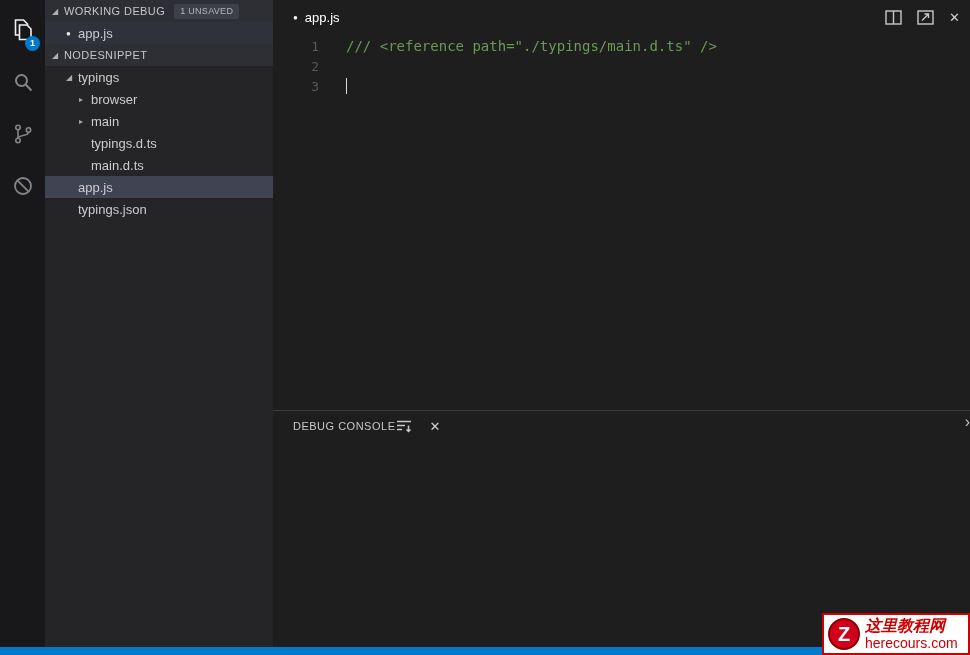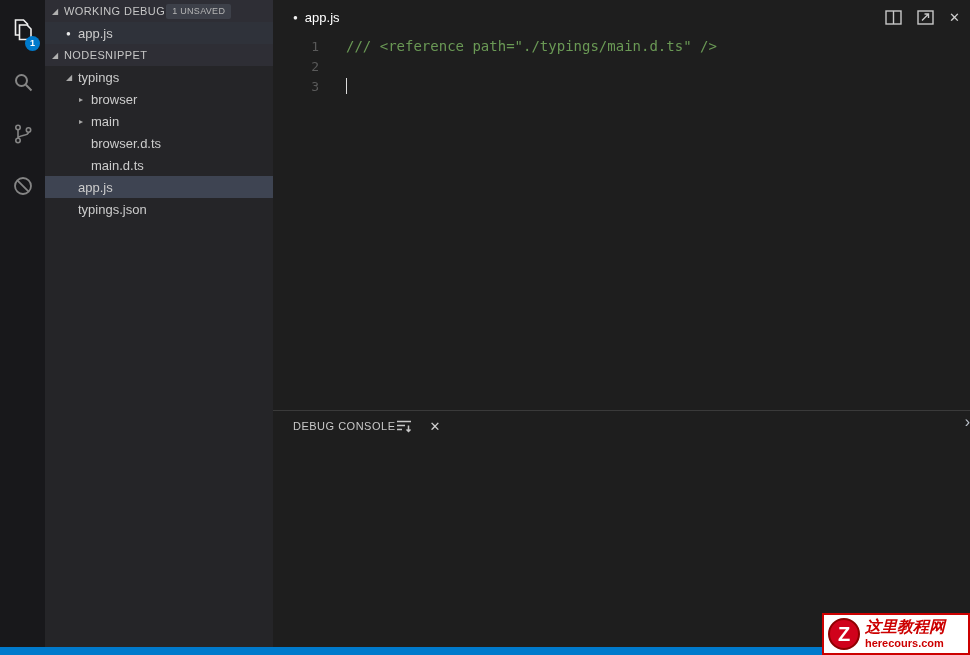--- a/index.html
+++ b/index.html
@@ -25,21 +25,21 @@
     position:absolute; left:45px; top:0; width:228px; height:647px;
     background:#252528; color:#cccccc; font-size:13px;
   }
   .sb-title { height:32px; line-height:33px; padding-left:20px; font-size:11px; color:#b4b4b4; letter-spacing:0.8px; }
   .section-header {
     height:22px; background:#2e2e35; display:flex; align-items:center;
     padding-left:7px; font-size:11px; color:#c6c6c6; letter-spacing:0.4px; cursor:pointer;
   }
   .twisty { width:12px; font-size:8px; color:#b0b0b0; flex:none; }
   .unsaved-badge {
-    margin-left:1px; background:#3d4049; color:#b5b5b5; font-size:9px;
+    margin-left:9px; background:#3d4049; color:#b5b5b5; font-size:9px;
     padding:2px 6px 3px; border-radius:2px; letter-spacing:0.3px;
   }
   .row { height:22px; display:flex; align-items:center; color:#cccccc; cursor:pointer; }
   .row .arrow { width:12px; font-size:8px; color:#a8a8a8; flex:none; }
   .row .dot { width:12px; font-size:8px; color:#eaeaea; flex:none; }
   .indent-1 { padding-left:21px; }
   .indent-2 { padding-left:34px; }
   .wf-row { background:#2f323a; }
   .row.selected { background:#3e4452; }
   
@@ -72,21 +72,21 @@
     position:absolute; right:0; bottom:0; z-index:10; width:148px; height:42px;
     background:#ffffff; border:2px solid #cc0000; display:flex; align-items:center; padding-left:4px;
   }
   .wm-logo {
     width:32px; height:32px; border-radius:50%; background:#d0021b; color:#fff;
     font-weight:bold; font-size:20px; display:flex; align-items:center; justify-content:center;
     border:2px solid #8e0000; flex:none;
   }
   .wm-text { margin-left:5px; display:flex; flex-direction:column; line-height:1.15; }
   .wm-line1 { color:#cc0000; font-weight:bold; font-size:16px;font-style:italic; }
-  .wm-line2 { color:#cc0000; font-size:11px; font-weight:bold; }
+  .wm-line2 { color:#cc0000; font-size:14px; font-weight:normal; }
 </style>
 </head>
 <body>
 
 <div class="app">
 
   <div class="activity-bar">
     <div class="ab-item active" title="">
       <span>
         <svg width="26" height="26" viewBox="0 0 26 26" fill="none" stroke="currentColor" stroke-width="1.6">
@@ -149,21 +149,21 @@
     <div class="row indent-2">
       <span class="arrow">▸</span>
       <span>browser</span>
     </div>
     <div class="row indent-2">
       <span class="arrow">▸</span>
       <span>main</span>
     </div>
     <div class="row indent-2">
       <span class="arrow"></span>
-      <span>browser.d.ts</span>
+      <span>typings.d.ts</span>
     </div>
     <div class="row indent-2">
       <span class="arrow"></span>
       <span>main.d.ts</span>
     </div>
     <div class="row indent-1 selected">
       <span class="arrow"></span>
       <span>app.js</span>
     </div>
     <div class="row indent-1">

